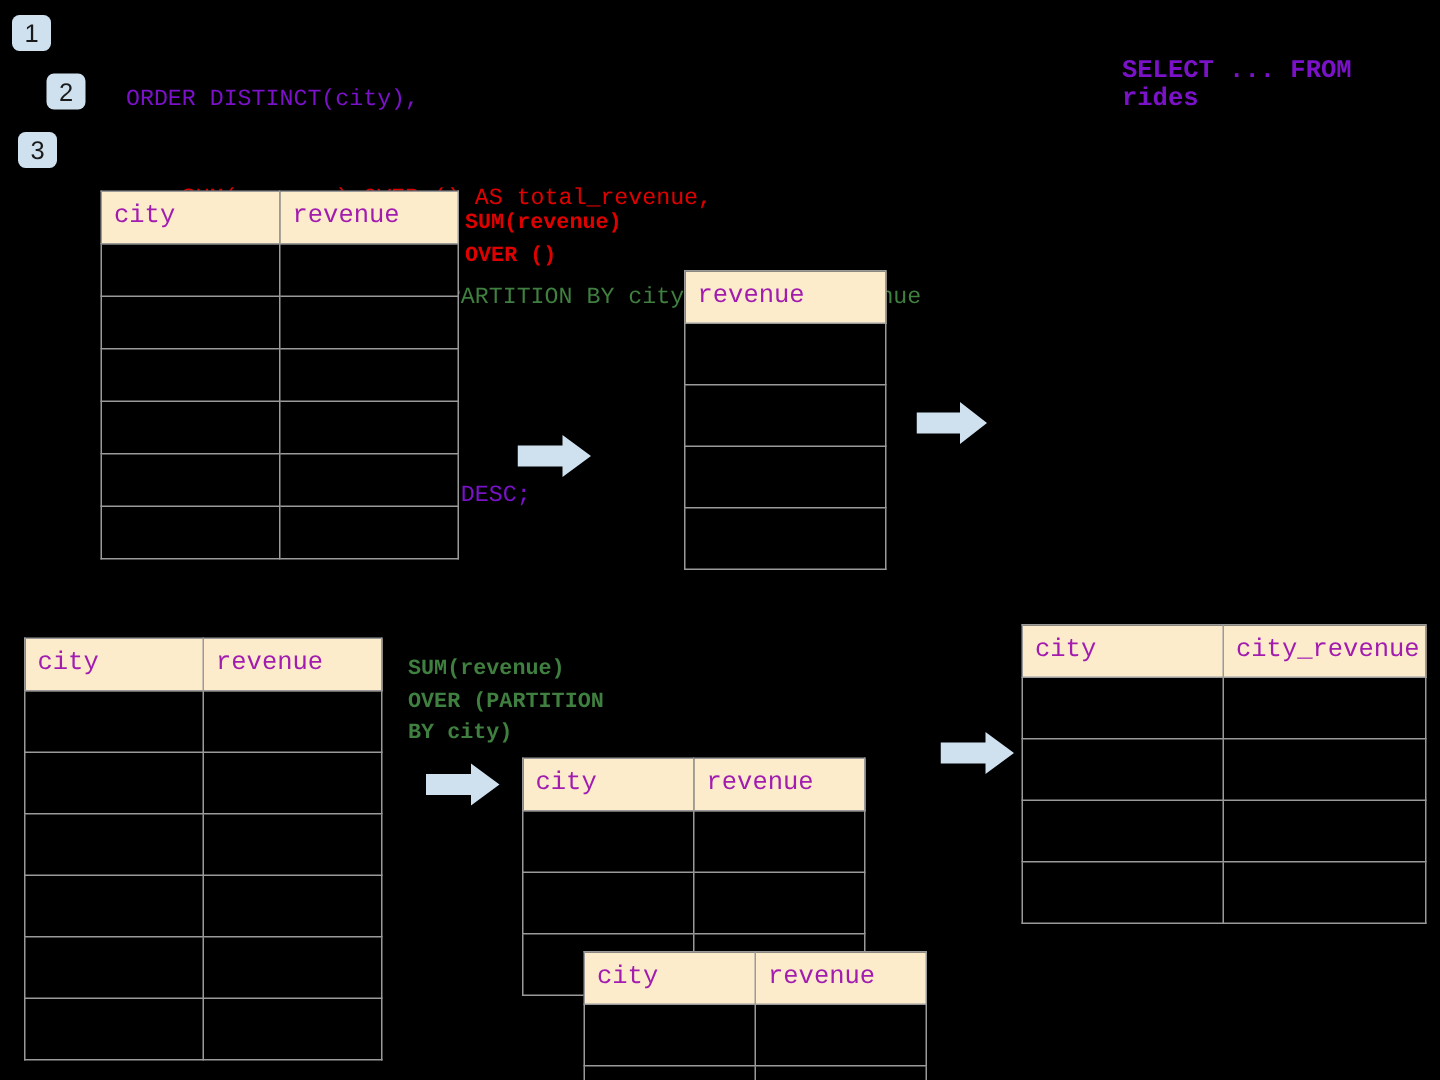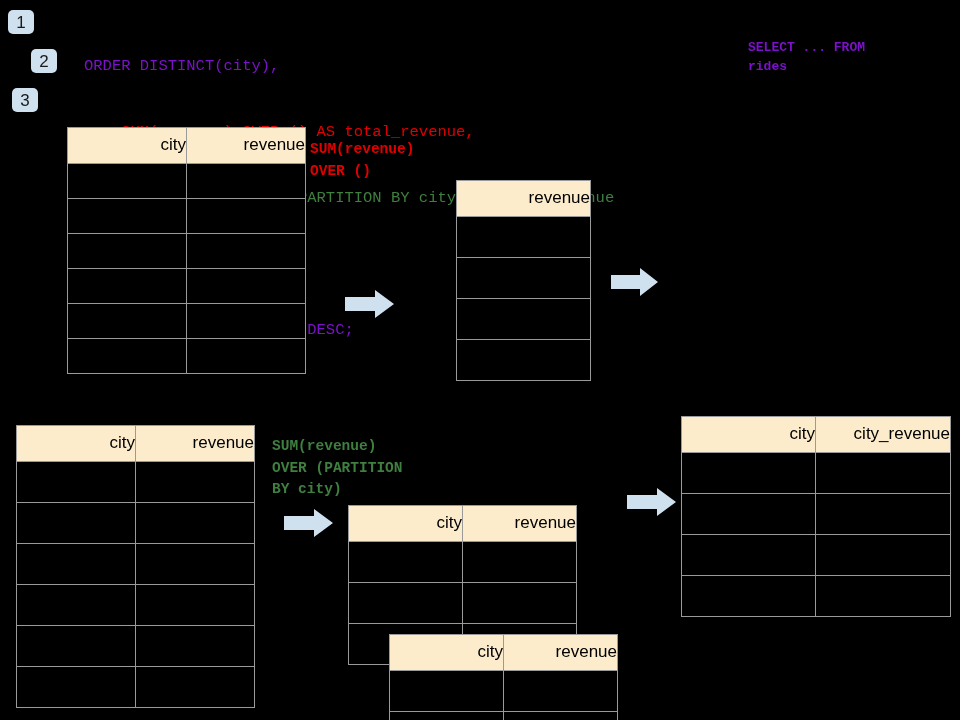--- a/index.html
+++ b/index.html
@@ -48,45 +48,45 @@
     position: absolute;
     font-family: "Liberation Mono", monospace;
     font-size: 14.5px;
     line-height: 21.5px;
     white-space: pre;
     font-weight: bold;
   }
   .annot-sm {
     position: absolute;
     font-family: "Liberation Mono", monospace;
-    font-size: 13px;
+    font-size: 17px;
     line-height: 19px;
     white-space: pre;
     font-weight: bold;
   }
 
   
   .tbl {
     position: absolute;
     border-collapse: collapse;
     background: #000000;
     table-layout: fixed;
   }
   .tbl th, .tbl td {
     border: 1px solid #9a9a9a;
     padding: 0;
     margin: 0;
   }
   .tbl th {
     background: #fceccc;
-    color: #000000;
-    font-family: Liberation Sans, sans-serif;
+    color: #a21caf;
+    font-family: Liberation Mono, monospace;
     font-weight: normal;
     font-size: 17px;
-    text-align: right;
+    text-align: left;
     padding: 7px 0 8px 8px;
     white-space: nowrap;
   }
   .tbl td {
     background: #000000;
     height: 34px;
   }
 
   
   .arrow {

